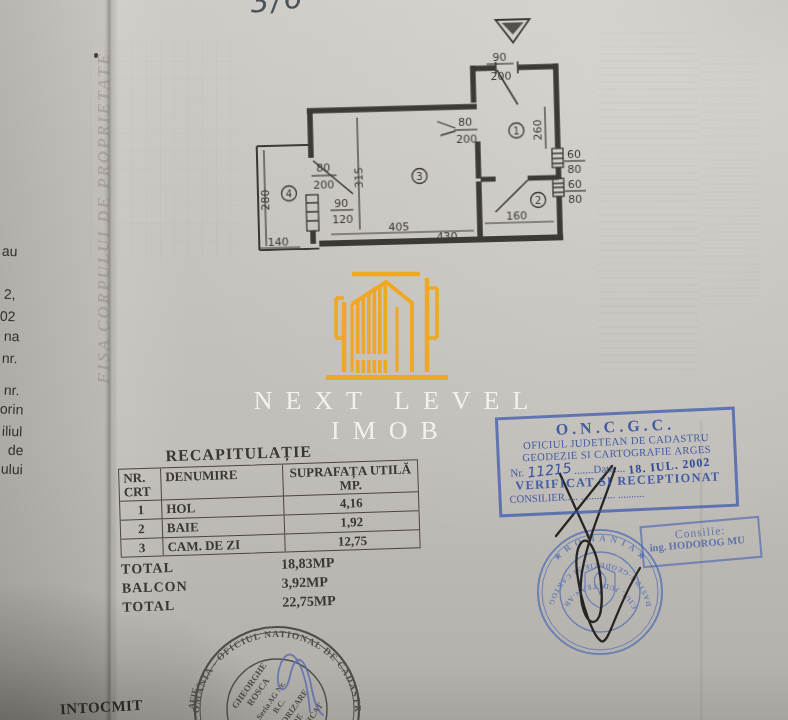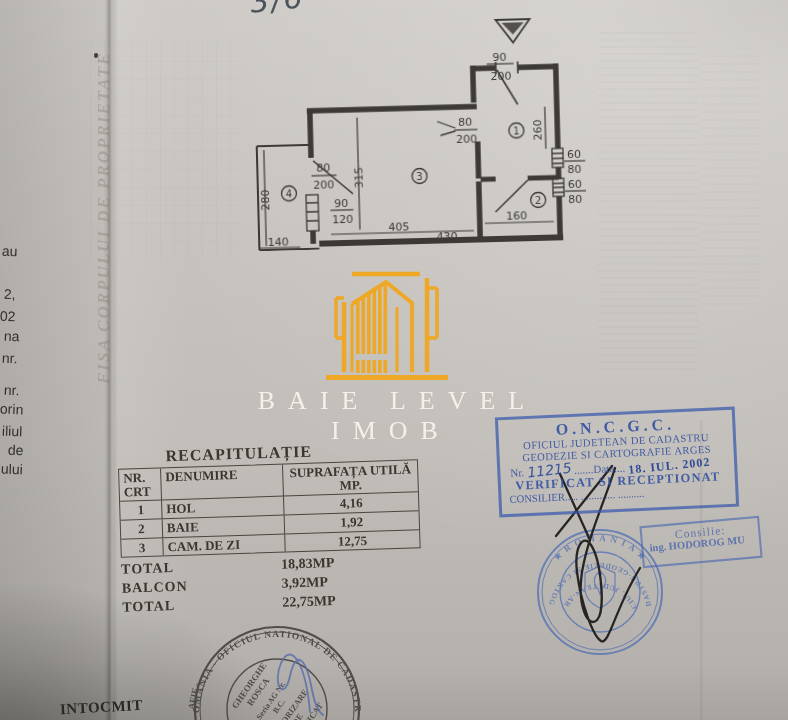--- a/index.html
+++ b/index.html
@@ -296,21 +296,21 @@
     <path d="M310,712 C306,666 292,640 281,663 C272,684 284,703 290,676 C296,649 306,657 312,690 C315,706 319,712 323,715" stroke="#4a62ae" fill="none" stroke-width="1.8" opacity=".85" stroke-linecap="round"></path>
   </g>
 
   <g stroke="#1b1917" fill="none" stroke-width="2.3" opacity=".92" stroke-linecap="round">
     <path d="M615,468 C606,498 588,536 582,572 C577,606 588,629 597,620 C606,611 601,560 591,545 C583,533 574,547 577,572 C581,604 593,636 601,641 C609,646 616,606 640,568"></path>
     <path d="M556,536 L612,466"></path>
     <path d="M590,540 L560,474"></path>
   </g>
 </svg>
 
-<div class="brand-text">BAIE LEVEL IMOB</div>
+<div class="brand-text">NEXT LEVEL IMOB</div>
 
 <div class="recap-wrap">
   <div class="recap-title">RECAPITULAȚIE</div>
   <div class="recap-table">
     <div class="recap-cell">NR.
 CRT</div>
     <div class="recap-cell">DENUMIRE</div>
     <div class="recap-cell num">SUPRAFAȚA UTILĂ
 MP.</div>
 

